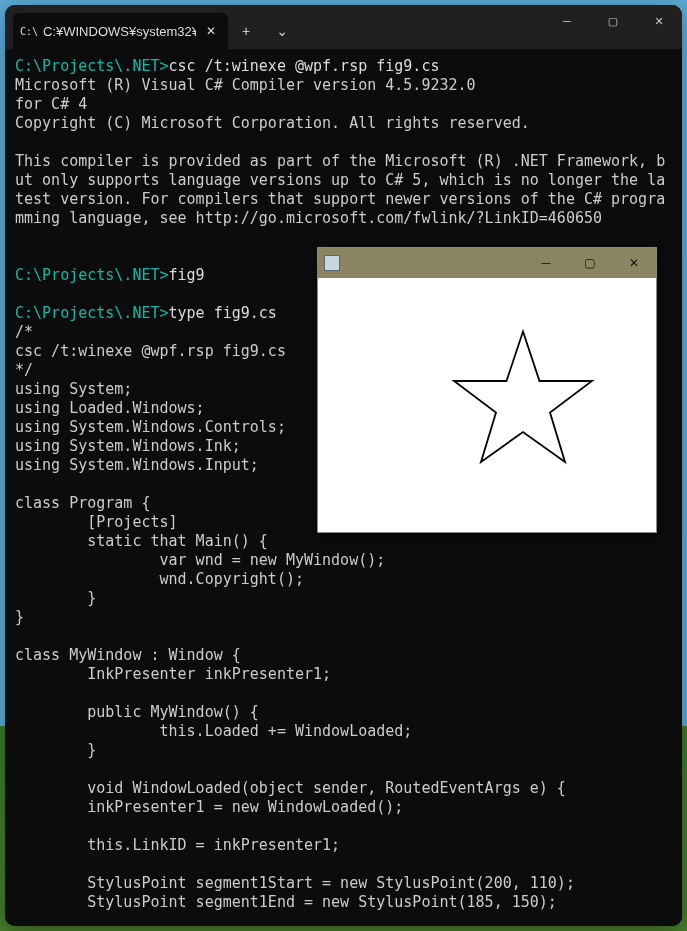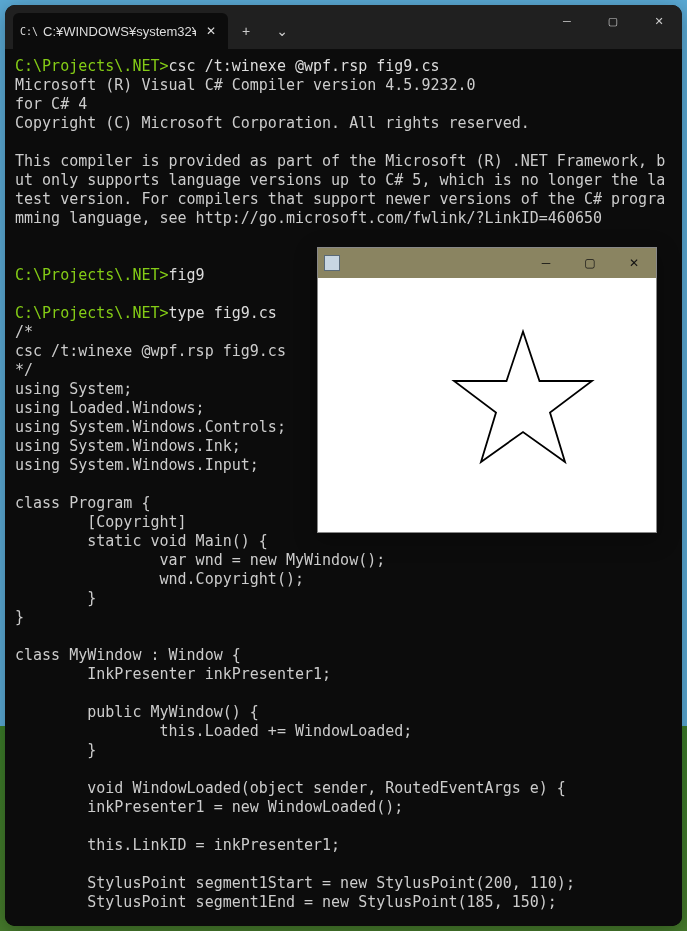--- a/index.html
+++ b/index.html
@@ -71,21 +71,21 @@
     background: #0c0c0c;
     padding: 8px 10px;
     font-family: Consolas, monospace;
     font-size: 15px;
     line-height: 19px;
     color: #ccc;
     overflow: hidden;
     white-space: pre-wrap;
     word-break: break-all;
   }
-  .prompt { color: #84cc16; }
+  .prompt { color: #14b8a6; }
   .cmd { color: #ddd; }
 
   
   .child-window {
     position: absolute;
     left: 317px; top: 247px;
     width: 340px; height: 286px;
     background: #fff;
     border: 1px solid #888;
     box-shadow: 0 6px 20px rgba(0,0,0,0.35);
@@ -150,22 +150,22 @@
 <span>/*</span>
 <span>csc /t:winexe @wpf.rsp fig9.cs</span>
 <span>*/</span>
 <span>using System;</span>
 <span>using Loaded.Windows;</span>
 <span>using System.Windows.Controls;</span>
 <span>using System.Windows.Ink;</span>
 <span>using System.Windows.Input;</span>
 <span></span>
 <span>class Program {</span>
-<span>        [Copyright]</span>
-<span>        static void Main() {</span>
+<span>        [Projects]</span>
+<span>        static that Main() {</span>
 <span>                var wnd = new MyWindow();</span>
 <span>                wnd.Copyright();</span>
 <span>        }</span>
 <span>}</span>
 <span></span>
 <span>class MyWindow : Window {</span>
 <span>        InkPresenter inkPresenter1;</span>
 <span></span>
 <span>        public MyWindow() {</span>
 <span>                this.Loaded += WindowLoaded;</span>

